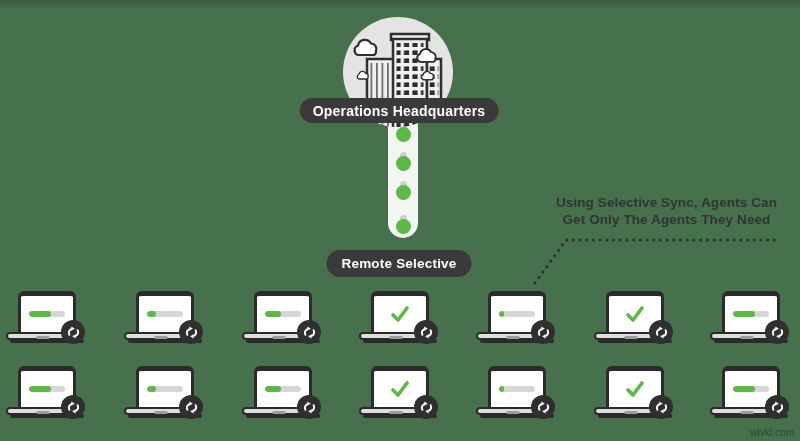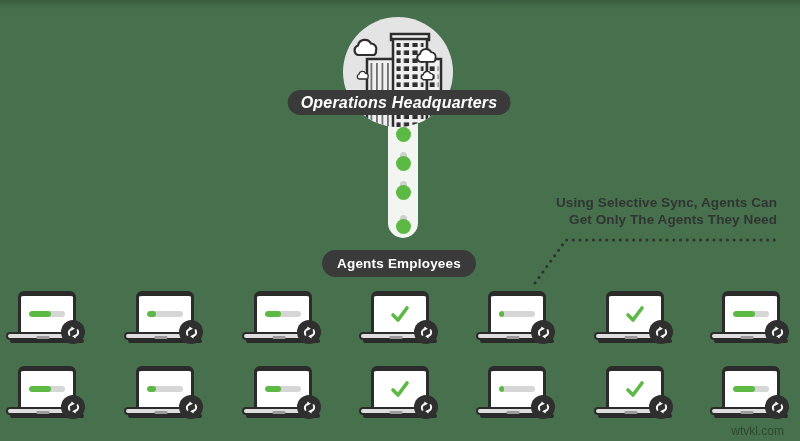--- a/index.html
+++ b/index.html
@@ -23,25 +23,25 @@
     position:absolute;left:7.5px;width:15px;height:15px;border-radius:50%;
     background:var(--green);box-shadow:0 -8px 0 -4px rgba(110,110,110,.28);
   }
   
   .pill{
     position:absolute;transform:translateX(-50%);left:399px;
     background:var(--pill);color:#ffffff;font-weight:bold;white-space:nowrap;
     display:flex;align-items:center;border-radius:14px;z-index:4;
     letter-spacing:.2px;
   }
-  .pill-hq{top:90px;height:25px;font-size:16px;padding:0 13px;font-style:italic;}
+  .pill-hq{top:98px;height:25px;font-size:14px;padding:0 13px;}
   .pill-remote{top:250px;height:27px;font-size:13.5px;padding:0 15px;}
   
   .annotation{
-    position:absolute;right:23px;top:194px;text-align:right;z-index:4;
+    position:absolute;right:23px;top:194px;text-align:center;z-index:4;
     color:#313434;font-weight:bold;font-size:13.5px;line-height:17px;letter-spacing:.1px;
   }
   .leader-line{position:absolute;left:0;top:0;width:800px;height:441px;z-index:1;pointer-events:none;}
   
   .laptop{position:absolute;width:80px;height:58px;}
   .lap-screen{
     position:absolute;left:12px;top:0;width:58px;height:44px;box-sizing:border-box;
     background:#ffffff;border:3px solid var(--lapline);border-top-width:5px;
     border-radius:6px 6px 2px 2px;display:flex;align-items:center;justify-content:center;
   }
@@ -58,21 +58,21 @@
     background:var(--lapline);border-radius:2px;
   }
   .progress-bar{width:36px;height:6px;border-radius:3px;background:var(--barbg);overflow:hidden;}
   .progress-fill{height:100%;background:var(--green);border-radius:3px;}
   .check-icon{display:block;}
   .sync-badge{
     position:absolute;left:55px;top:29px;width:24px;height:24px;border-radius:50%;
     background:#2f2f2f;display:flex;align-items:center;justify-content:center;z-index:2;
   }
   .watermark{
-    position:absolute;right:16px;bottom:3px;font-size:12px;color:rgba(10,20,10,.45);z-index:5;
+    position:absolute;right:6px;bottom:3px;font-size:10px;color:rgba(10,20,10,.45);z-index:5;
   }
 </style>
 </head>
 <body>
 
 <div class="scene">
 
   <svg class="hq-circle" viewBox="0 0 110 110" width="110" height="110">
     <defs>
       <clipPath id="hqclip">
@@ -123,21 +123,21 @@
       <div class="flow-dot" style="top: 6px;"></div>
       <div class="flow-dot" style="top: 35px;"></div>
       <div class="flow-dot" style="top: 64px;"></div>
       <div class="flow-dot" style="top: 98px;"></div>
     </div>
 
   <div class="pill pill-hq">
     <span>Operations Headquarters</span>
   </div>
   <div class="pill pill-remote">
-    <span>Agents Employees</span>
+    <span>Remote Selective</span>
   </div>
 
   <div class="annotation">
     <div>Using Selective Sync, Agents Can</div>
     <div>Get Only The Agents They Need</div>
   </div>
   <svg class="leader-line" viewBox="0 0 800 441">
     <polyline points="535,283 566,240 777,240" fill="none" stroke="#303434" stroke-width="3" stroke-linecap="round" stroke-dasharray="0.1 6.6"></polyline>
   </svg>
 

